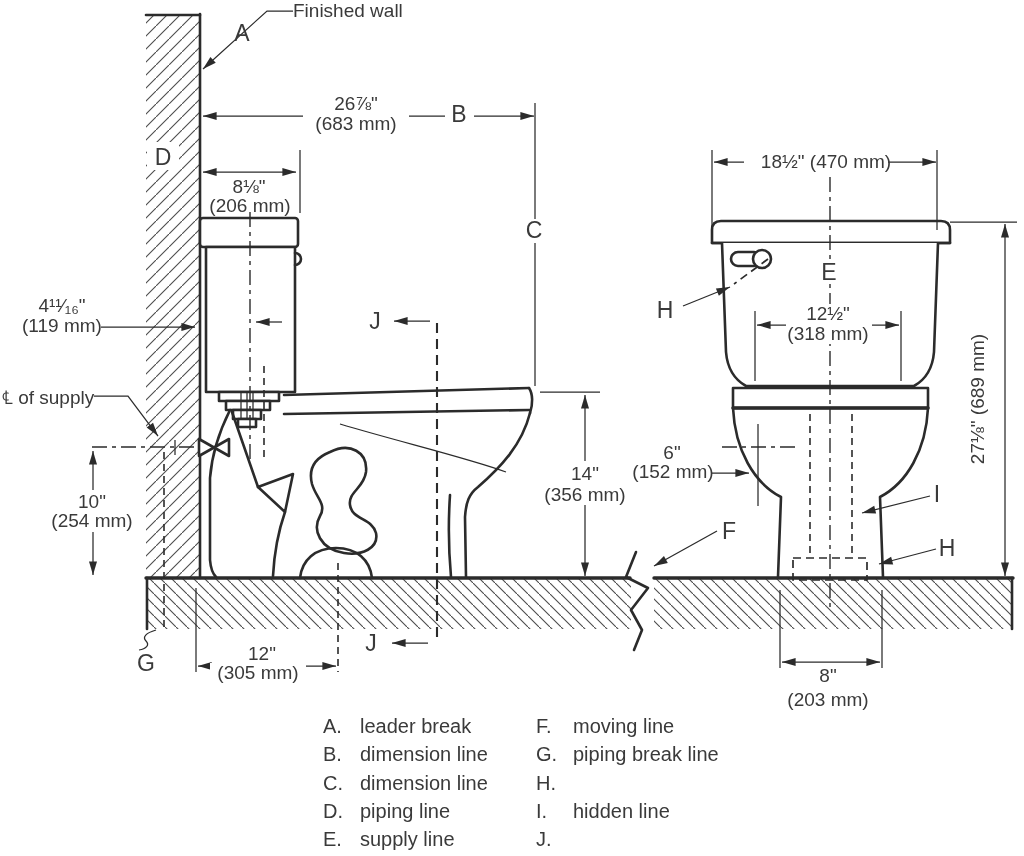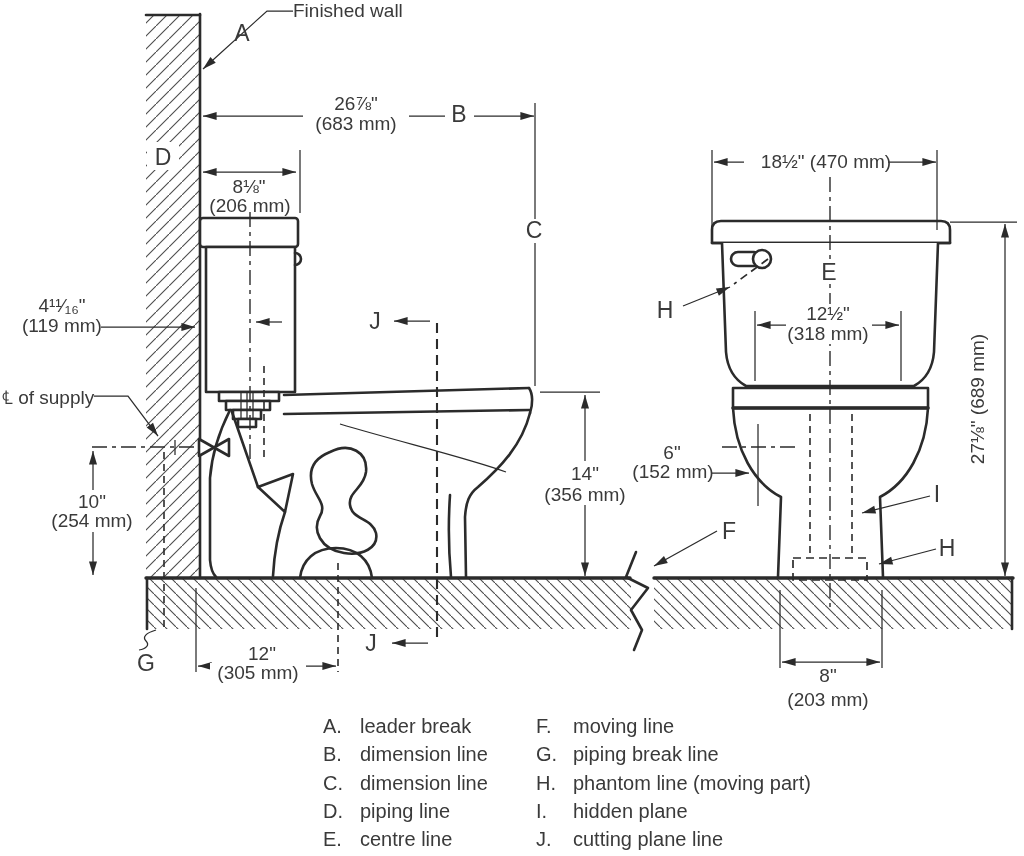--- a/index.html
+++ b/index.html
@@ -244,39 +244,37 @@
   <div class="lrow">
     <span class="lkey">C.</span>
     <span>dimension line</span>
   </div>
   <div class="lrow">
     <span class="lkey">D.</span>
     <span>piping line</span>
   </div>
   <div class="lrow">
     <span class="lkey">E.</span>
-    <span>centre line</span>
+    <span>supply line</span>
   </div>
 </div>
 <div class="legend-col c2">
   <div class="lrow">
     <span class="lkey">F.</span>
     <span>moving line</span>
   </div>
   <div class="lrow">
     <span class="lkey">G.</span>
     <span>piping break line</span>
   </div>
   <div class="lrow">
     <span class="lkey">H.</span>
-    <span>phantom line (moving part)</span>
   </div>
   <div class="lrow">
     <span class="lkey">I.</span>
-    <span>hidden plane</span>
+    <span>hidden line</span>
   </div>
   <div class="lrow">
     <span class="lkey">J.</span>
-    <span>cutting plane line</span>
   </div>
 </div>
 
 </div>
 
 </body></html>

